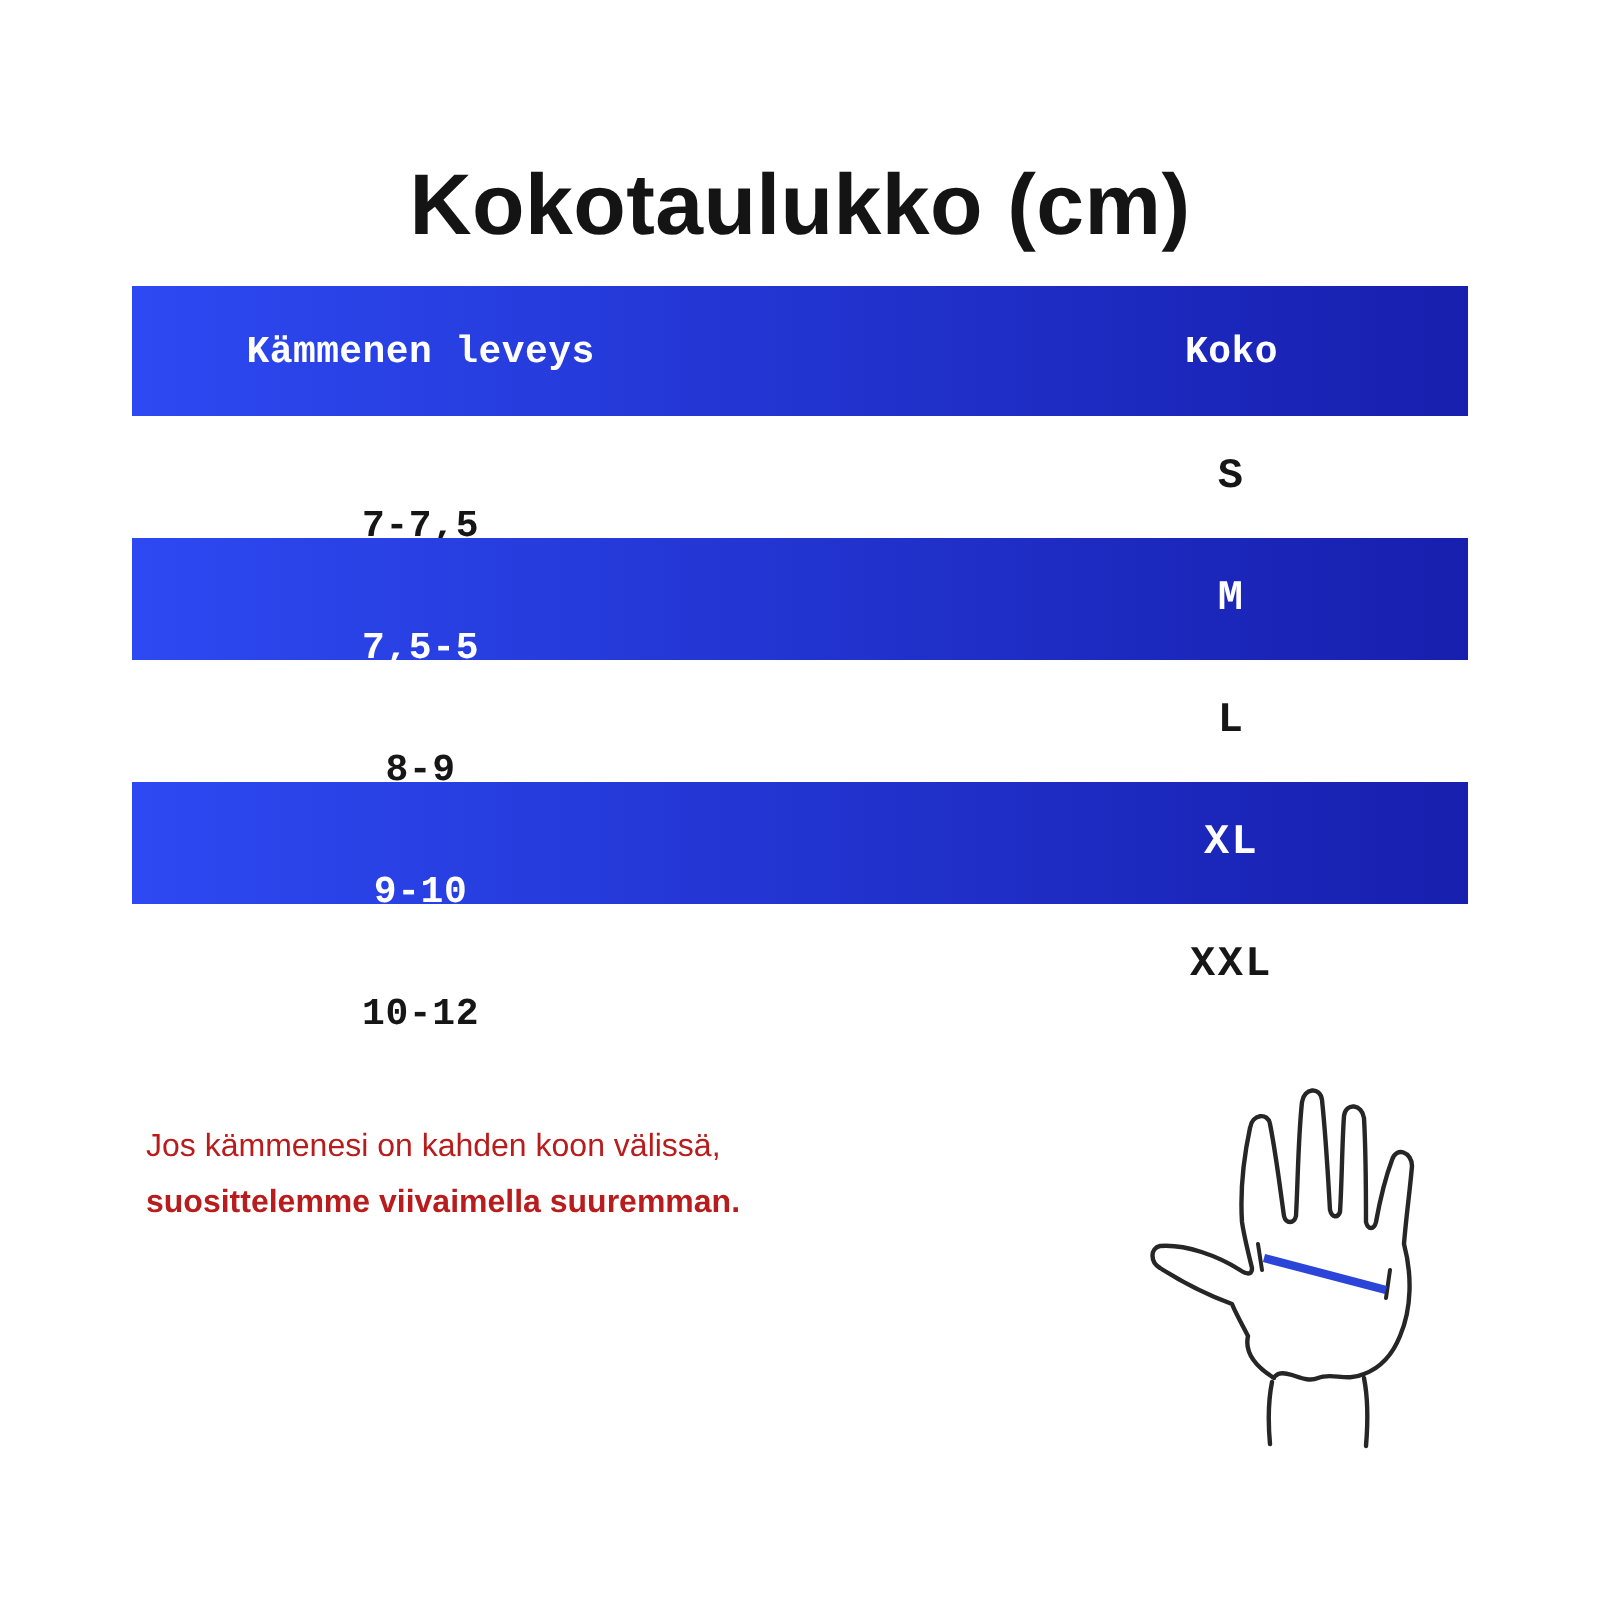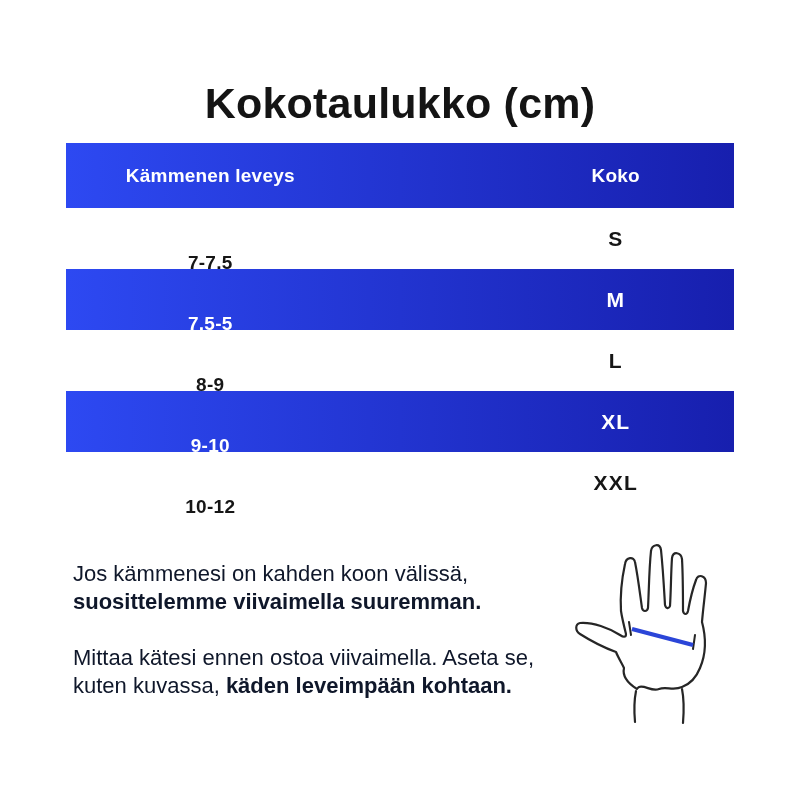--- a/index.html
+++ b/index.html
@@ -17,36 +17,36 @@
     color:var(--body-text);
   }
   .canvas{position:relative;width:800px;height:780px;overflow:hidden;background:#fff;}
 
   .title{
     position:absolute;top:50px;left:0;width:100%;
     text-align:center;font-size:43px;font-weight:800;
     letter-spacing:0.2px;color:#141414;
   }
 
-  .size-table{position:absolute;left:66px;top:143px;width:668px;}
+  .size-table{position:absolute;left:66px;top:143px;width:668px;font-family:Liberation Mono, monospace;}
   .thead{position:relative;height:65px;background:linear-gradient(90deg,var(--g1),var(--g2));}
   .trow{position:relative;height:61px;}
   .trow.highlight{background:linear-gradient(90deg,var(--g1),var(--g2));}
   .cell{
     position:absolute;top:50%;transform:translate(-50%,-50%);
     white-space:nowrap;
   }
   .col-width{left:21.6%;}
   .col-size{left:82.3%;}
   .thead .cell{color:var(--header-text);font-size:19px;font-weight:700;letter-spacing:0.2px;}
   .trow .col-width{font-size:19px;font-weight:700;color:#161616;letter-spacing:0.3px;margin-top:24px;}
   .trow .col-size{font-size:21px;font-weight:900;color:#161616;letter-spacing:1.2px;}
   .trow.highlight .col-width,.trow.highlight .col-size{color:#ffffff;}
 
-  .notes{position:absolute;left:73px;top:560px;width:470px;font-size:22px;line-height:27.5px;color:#0f172a;}
+  .notes{position:absolute;left:73px;top:560px;width:470px;font-size:16px;line-height:27.5px;color:#b91c1c;}
   .note-block{margin:0 0 29px 0;}
   .note-bold{font-weight:700;}
 
   .hand-wrap{position:absolute;left:563px;top:538px;width:162px;height:196px;}
   .hand-wrap svg{display:block;width:100%;height:100%;}
 </style>
 </head>
 <body>
 
 <div class="canvas">
@@ -84,24 +84,20 @@
       <span class="cell col-size row-size">XXL</span>
     </div>
   </div>
   </div>
 
   <div class="notes">
     <p class="note-block">
       <span>Jos kämmenesi on kahden koon välissä,</span><br>
       <span class="note-bold">suosittelemme viivaimella suuremman.</span>
     </p>
-    <p class="note-block">
-      <span>Mittaa kätesi ennen ostoa viivaimella. Aseta se,</span><br>
-      <span>kuten kuvassa, </span><span class="note-bold">käden leveimpään kohtaan.</span>
-    </p>
   </div>
 
   <div class="hand-wrap">
     <svg viewBox="0 0 162 196" xmlns="http://www.w3.org/2000/svg">
 
       <path d="M 74,151
                C 66,146 59,139 61,130
                C 58,124 55,119 53,114
                C 42,110 28,103 17,96
                C 12,93 12,86 17,85

